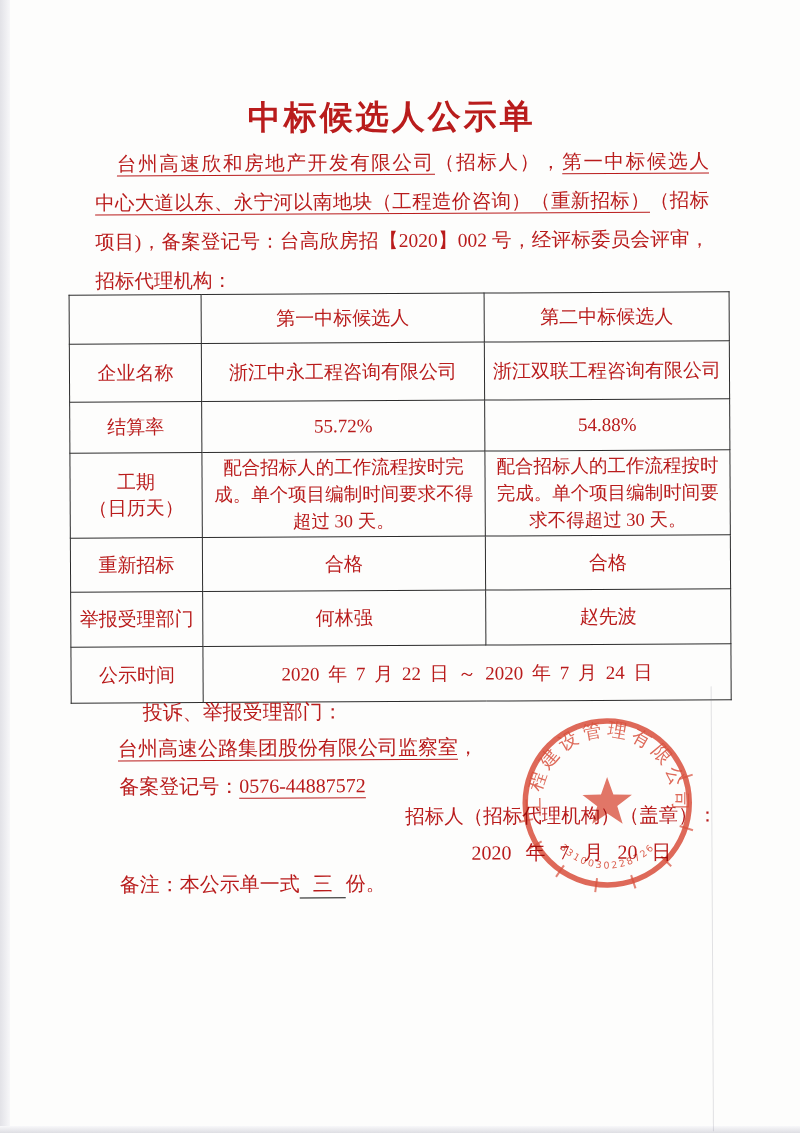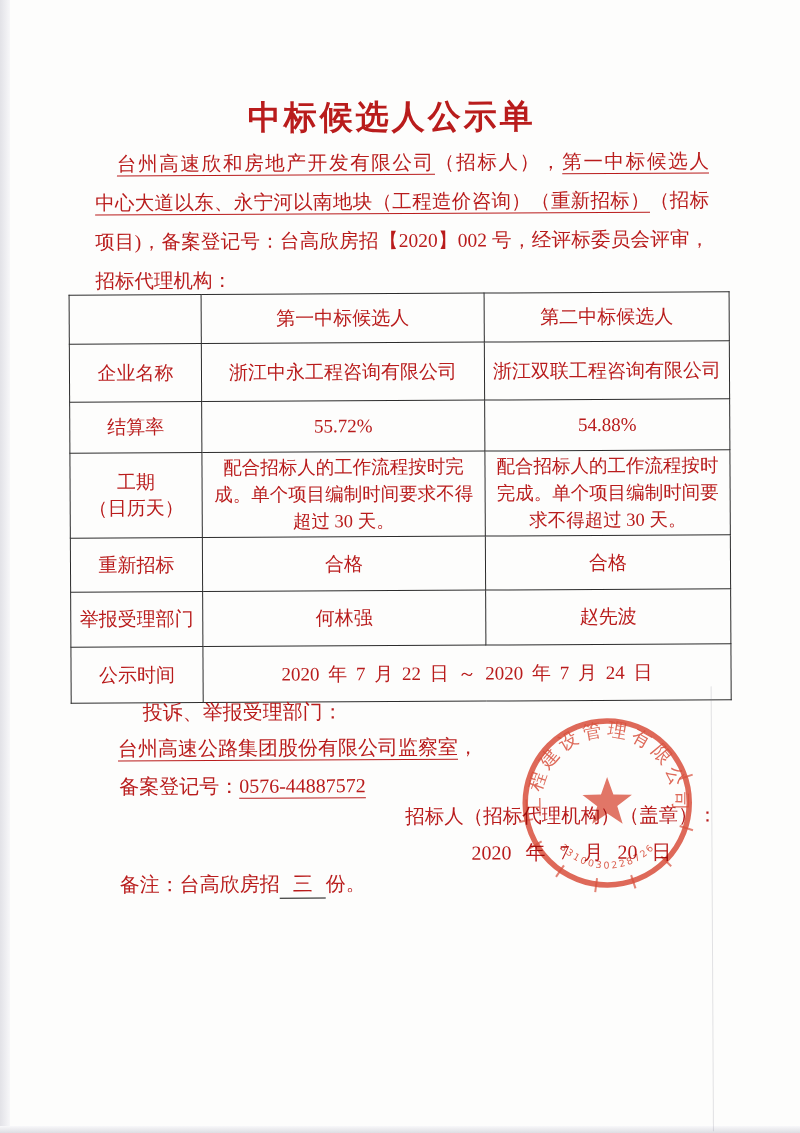--- a/index.html
+++ b/index.html
@@ -115,21 +115,21 @@
         <td colspan="2" class="time-val">2020 年 7 月 22 日 ～ 2020 年 7 月 24 日</td>
       </tr>
     </tbody>
       </table>
 
     <div class="fline f-complaint">投诉、举报受理部门：</div>
     <div class="fline f-dept"><span class="u">台州高速公路集团股份有限公司监察室</span><span>，</span></div>
     <div class="fline f-phone"><span>备案登记号：</span><span class="u">0576-44887572</span></div>
     <div class="fline f-signer">招标人（招标代理机构）（盖章）：</div>
     <div class="fline f-date">2020 年 7 月 20 日</div>
-    <div class="fline f-note"><span>备注：</span><span>台高欣房招</span><span class="note-blank">三</span><span>份。</span></div>
+    <div class="fline f-note"><span>备注：</span><span>本公示单一式</span><span class="note-blank">三</span><span>份。</span></div>
 
     <svg class="seal" viewBox="-92 -92 184 184" xmlns="http://www.w3.org/2000/svg">
       <circle r="82" fill="none" stroke-width="5.5" opacity="0.85" stroke="#d5402c"></circle>
       <polygon opacity="0.78" points="0,-26 6.2,-8.5 24.7,-8.0 10.0,3.2 15.3,21.0 0,10.5 -15.3,21.0 -10.0,3.2 -24.7,-8.0 -6.2,-8.5" fill="#d5402c"></polygon>
       <g stroke-width="2" opacity="0.7" stroke="#d5402c">
         <line x1="72.3" y1="23.5" x2="85.6" y2="27.8"></line>
         <line x1="53.7" y1="53.7" x2="63.6" y2="63.6"></line>
         <line x1="23.5" y1="72.3" x2="27.8" y2="85.6"></line>
         <line x1="-10.6" y1="75.2" x2="-12.5" y2="89.1"></line>
         <line x1="-43.6" y1="62.2" x2="-51.6" y2="73.7"></line>

